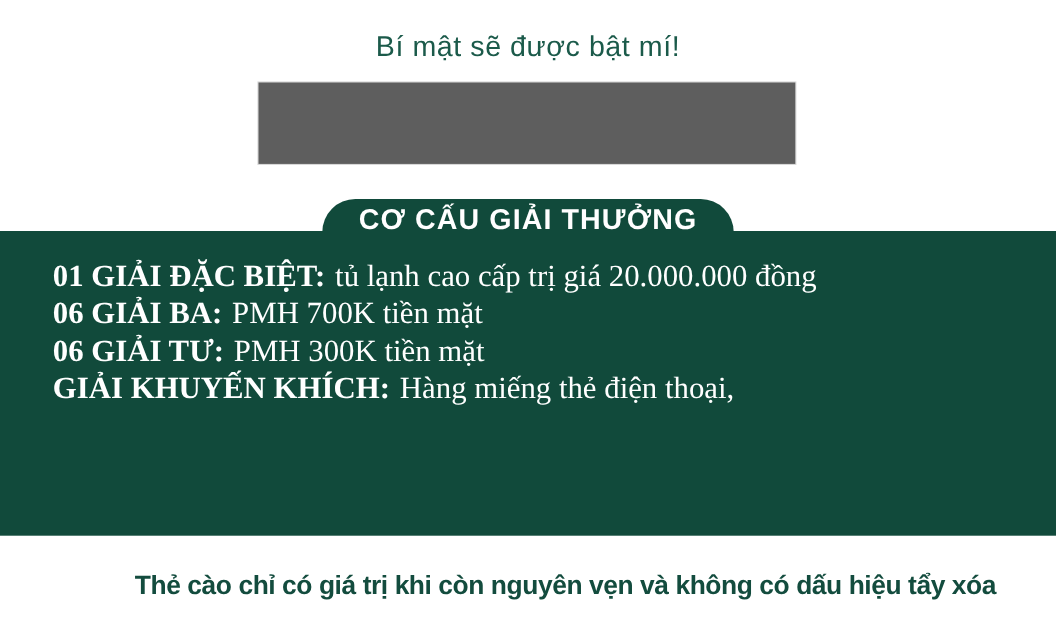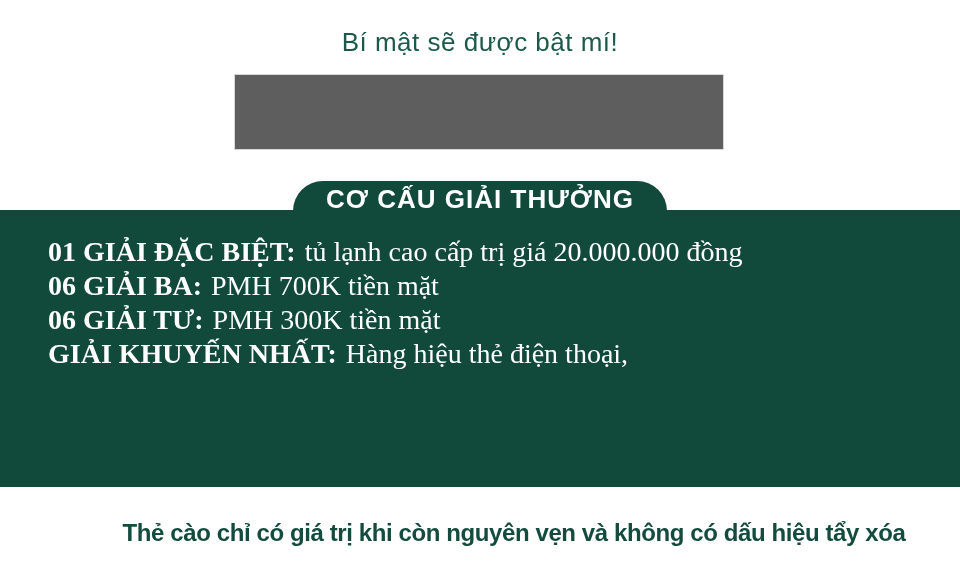--- a/index.html
+++ b/index.html
@@ -63,20 +63,20 @@
   <div class="panel">
     <div class="prize-list">
   <div class="prize-row"><span class="prize-label">01 GIẢI ĐẶC BIỆT:</span><span class="prize-value">tủ lạnh cao cấp trị giá 20.000.000 đồng</span></div>
 
 
 
   <div class="prize-row"><span class="prize-label">06 GIẢI BA:</span><span class="prize-value">PMH 700K tiền mặt</span></div>
 
   <div class="prize-row"><span class="prize-label">06 GIẢI TƯ:</span><span class="prize-value">PMH 300K tiền mặt</span></div>
 
-  <div class="prize-row"><span class="prize-label">GIẢI KHUYẾN NHẤT:</span><span class="prize-value">Hàng hiệu thẻ điện thoại,</span></div>
+  <div class="prize-row"><span class="prize-label">GIẢI KHUYẾN KHÍCH:</span><span class="prize-value">Hàng miếng thẻ điện thoại,</span></div>
 
 </div>
   </div>
 
   <div class="footnote">Thẻ cào chỉ có giá trị khi còn nguyên vẹn và không có dấu hiệu tẩy xóa</div>
 
 </div>
 
 </body></html>

